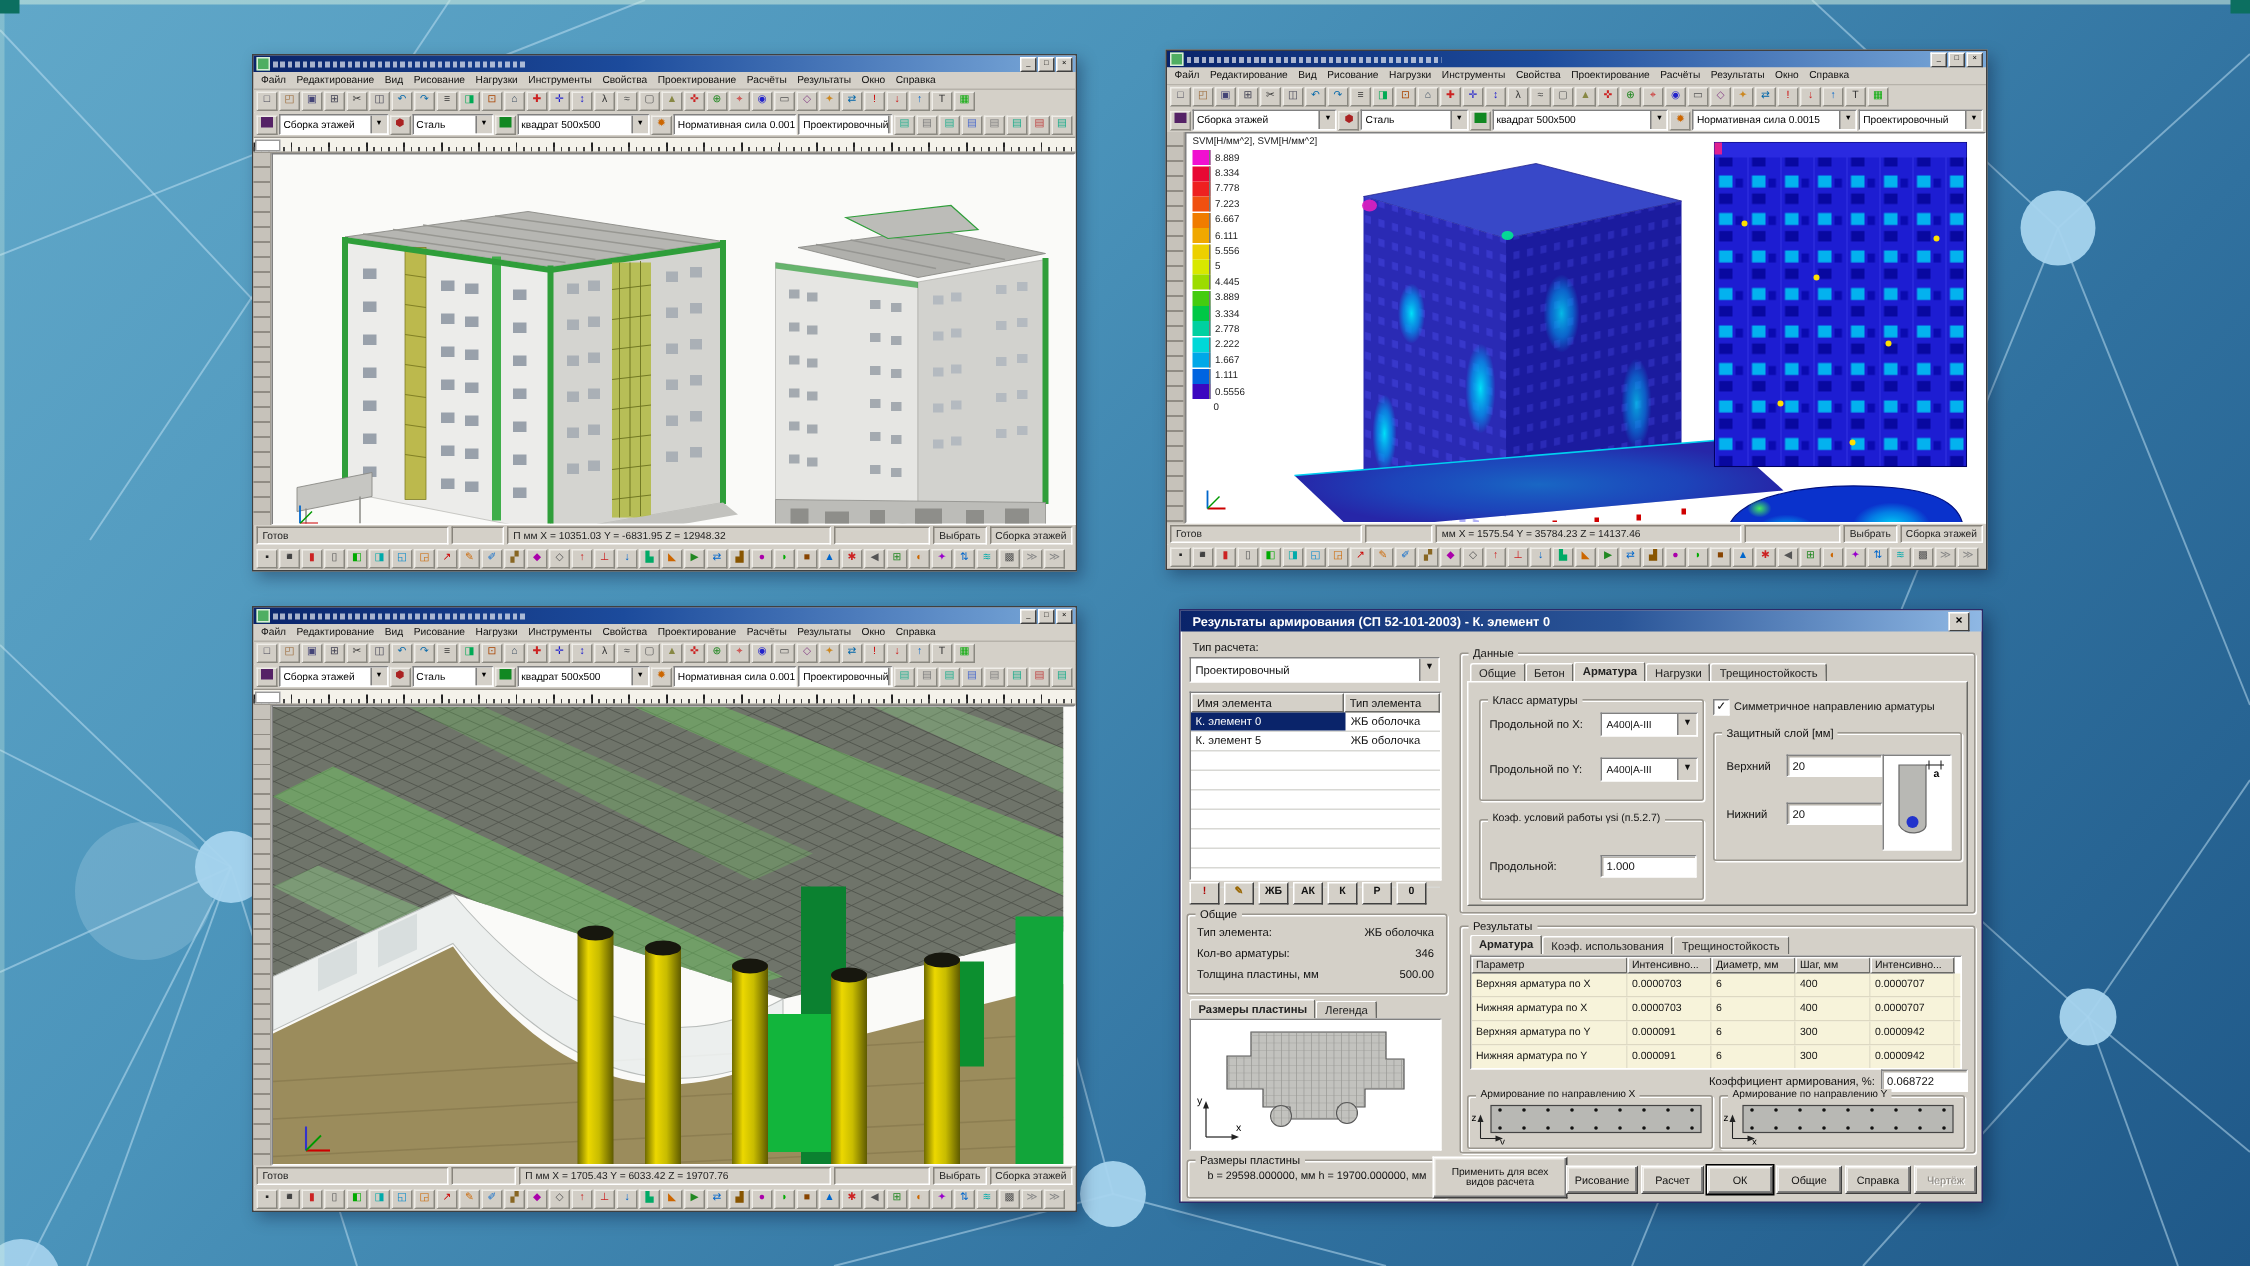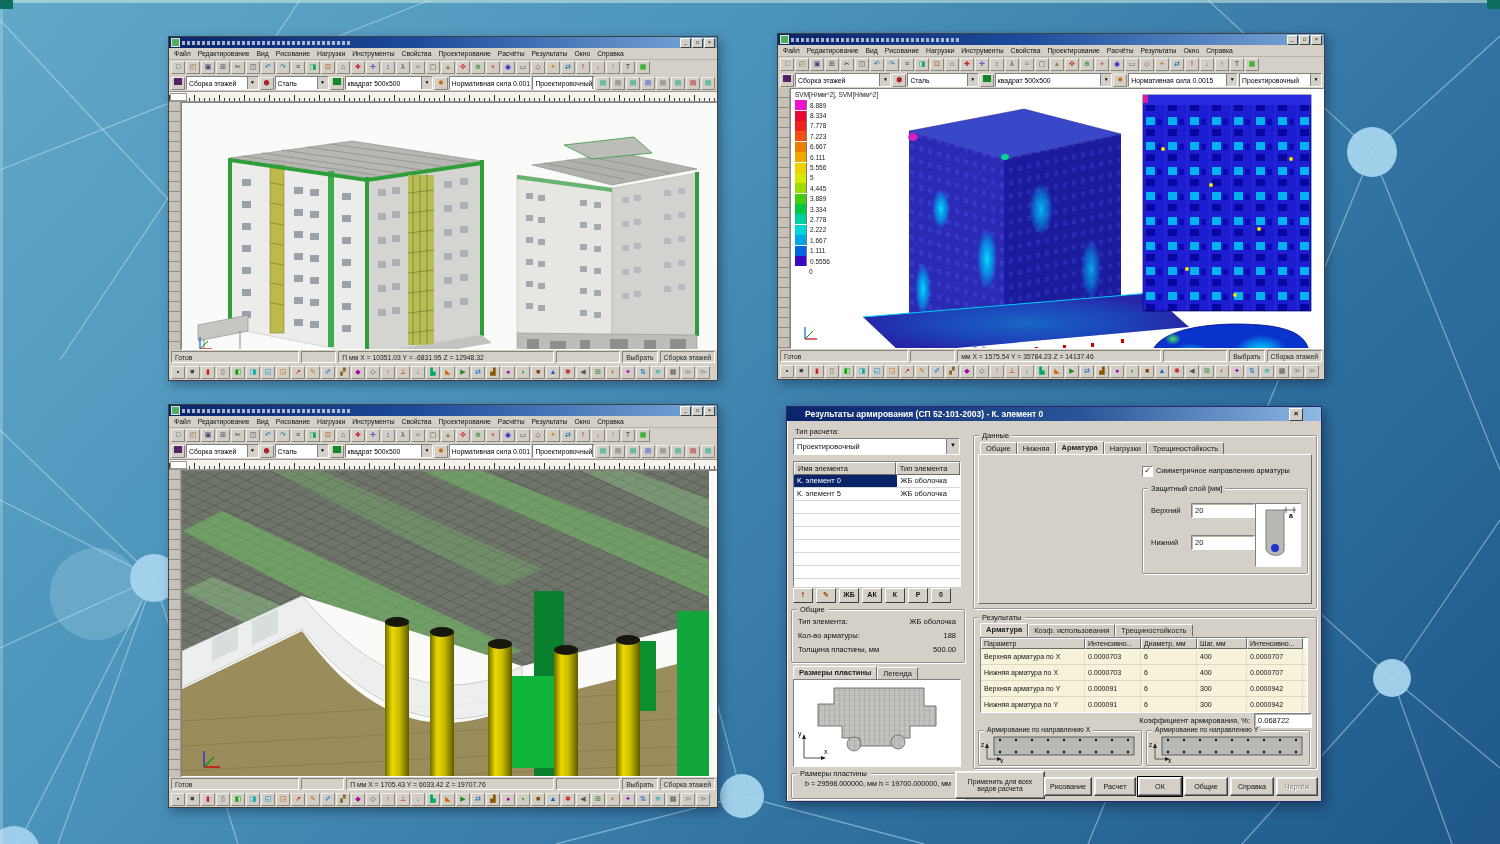--- a/index.html
+++ b/index.html
@@ -47,21 +47,21 @@
   .status{height:12px;flex:0 0 12px;display:flex;gap:2px;padding:1px 2px;font-size:6.8px;align-items:stretch;background:#d4d0c8}
   .seg{border:1px solid;border-color:#87837b #fff #fff #87837b;padding:0 3px;display:flex;align-items:center;
        white-space:nowrap;overflow:hidden;color:#222}
   .seg.grow{flex:1 1 auto}
   svg text{font-family:"Liberation Sans",sans-serif}
 
   
   .dlg{position:absolute;z-index:6;background:#d4d0c8;border:1px solid #2a2a6a;
        box-shadow:inset 1px 1px 0 #fff,3px 4px 12px rgba(0,10,40,.45)}
   .dtb{height:14px;background:linear-gradient(90deg,#0a246a,#2a5598 55%,#8fb8e4);display:flex;align-items:center;
-       padding:0 18px;color:#fff;font-size:8.5px;font-weight:bold;white-space:nowrap;overflow:hidden}
+       padding:0 8px;color:#fff;font-size:8.5px;font-weight:bold;white-space:nowrap;overflow:hidden}
   .dtb .x{margin-left:auto;width:12px;height:11px;background:#d4d0c8;border:1px solid;border-color:#fff #404040 #404040 #fff;
           color:#000;font-size:8px;line-height:10px;text-align:center;font-weight:bold}
   .dbody{position:relative;width:100%;height:380px;font-size:7.5px;color:#111}
   .abs{position:absolute}
   .grp{position:absolute;border:1px solid #9a968e;box-shadow:inset 1px 1px 0 #fff,1px 1px 0 #fff;border-radius:2px}
   .glab{position:absolute;top:-5px;left:5px;background:#d4d0c8;padding:0 3px;font-size:7.5px;white-space:nowrap}
   .field{background:#fff;border:1px solid;border-color:#808080 #fff #fff #808080;box-shadow:inset 1px 1px 0 #b8b4ac;
          font-size:7.5px;display:flex;align-items:center;padding:0 3px;white-space:nowrap;overflow:hidden}
   .dcombo{background:#fff;border:1px solid;border-color:#808080 #fff #fff #808080;display:flex;align-items:center;
           font-size:7.5px;padding-left:3px;white-space:nowrap;overflow:hidden}
@@ -1045,21 +1045,21 @@
         <div class="minib" style="color: rgb(17, 17, 17);">АК</div>
         <div class="minib" style="color: rgb(17, 17, 17);">К</div>
         <div class="minib" style="color: rgb(17, 17, 17);">Р</div>
         <div class="minib" style="color: rgb(17, 17, 17);">0</div>
       </div>
     <div class="grp" style="left:4px;top:188px;width:172px;height:52px">
       <div class="glab">Общие</div>
       <div class="abs" style="left:6px;top:7px">Тип элемента:</div>
       <div class="abs" style="right:8px;top:7px">ЖБ оболочка</div>
       <div class="abs" style="left:6px;top:21px">Кол-во арматуры:</div>
-      <div class="abs" style="right:8px;top:21px">188</div>
+      <div class="abs" style="right:8px;top:21px">346</div>
       <div class="abs" style="left:6px;top:35px">Толщина пластины, мм</div>
       <div class="abs" style="right:8px;top:35px">500.00</div>
     </div>
     <div class="tabrow" style="left:6px;top:244px">
       <div class="tab on">Размеры пластины</div>
       <div class="tab">Легенда</div>
     </div>
     <div class="imgbox abs" style="left:6px;top:258px;width:166px;height:86px">
       <svg width="164" height="84" viewBox="0 0 164 84">
         <defs>
@@ -1088,46 +1088,64 @@
     </div>
     <div class="grp" style="left:4px;top:352px;width:172px;height:24px">
       <div class="glab">Размеры пластины</div>
       <div style="padding:5px 4px 0 4px;text-align:center;font-size:7.2px">b = 29598.000000, мм   h = 19700.000000, мм</div>
     </div>
 
     <div class="grp" style="left:186px;top:14px;width:342px;height:172px">
       <div class="glab">Данные</div>
       <div class="tabrow" style="left:6px;top:4px">
         <div class="tab">Общие</div>
-        <div class="tab">Нижняя</div>
+        <div class="tab">Бетон</div>
         <div class="tab on">Арматура</div>
         <div class="tab">Нагрузки</div>
         <div class="tab">Трещиностойкость</div>
       </div>
       <div class="abs" style="left:4px;top:18px;right:4px;bottom:4px;border:1px solid;border-color:#fff #6a6a66 #6a6a66 #fff"></div>
+      <div class="grp" style="left:12px;top:30px;width:148px;height:66px">
+        <div class="glab">Класс арматуры</div>
+        <div class="abs" style="left:6px;top:11px">Продольной по X:</div>
+        <div class="dcombo abs" style="left:80px;top:8px;width:60px;height:14px">
+          <span style="font-size:6.8px">A400|A-III</span>
+            <span class="arr">▼</span>
+        </div>
+        <div class="abs" style="left:6px;top:41px">Продольной по Y:</div>
+        <div class="dcombo abs" style="left:80px;top:38px;width:60px;height:14px">
+          <span style="font-size:6.8px">A400|A-III</span>
+            <span class="arr">▼</span>
+        </div>
+      </div>
       <div class="chk abs" style="left:168px;top:30px">
         <div class="chkbox">✓</div>
         <span>Симметричное направлению арматуры</span>
       </div>
       <div class="grp" style="left:168px;top:52px;width:164px;height:84px">
         <div class="glab">Защитный слой [мм]</div>
         <div class="abs" style="left:8px;top:17px">Верхний</div>
         <div class="field abs" style="left:48px;top:14px;width:56px;height:13px">20</div>
         <div class="abs" style="left:8px;top:49px">Нижний</div>
         <div class="field abs" style="left:48px;top:46px;width:56px;height:13px">20</div>
         <div class="imgbox abs" style="left:112px;top:14px;width:44px;height:62px">
           <svg width="42" height="60" viewBox="0 0 42 60">
             <path d="M10,6 h18 v40 c0,6 -14,8 -18,0 Z" fill="#b8b8b4" stroke="#666" stroke-width="0.8"></path>
             <circle cx="19" cy="44" r="4" fill="#2233cc"></circle>
             <line x1="28" y1="6" x2="40" y2="6" stroke="#222" stroke-width="0.7"></line>
             <line x1="30" y1="3" x2="30" y2="9" stroke="#222" stroke-width="0.7"></line>
             <line x1="38" y1="3" x2="38" y2="9" stroke="#222" stroke-width="0.7"></line>
             <text x="33" y="14" font-size="7" font-weight="bold">a</text>
           </svg>
         </div>
+      </div>
+      <div class="grp" style="left:12px;top:110px;width:148px;height:52px">
+        <div class="glab" style="font-size:7px">Коэф. условий работы γsi  (п.5.2.7)</div>
+        <div class="abs" style="left:6px;top:26px">Продольной:</div>
+        <div class="field abs" style="left:80px;top:23px;width:56px;height:13px">1.000</div>
       </div>
     </div>
 
     <div class="grp" style="left:186px;top:196px;width:342px;height:150px">
       <div class="glab">Результаты</div>
       <div class="tabrow" style="left:6px;top:4px">
         <div class="tab on">Арматура</div>
         <div class="tab">Коэф. использования</div>
         <div class="tab">Трещиностойкость</div>
       </div>

